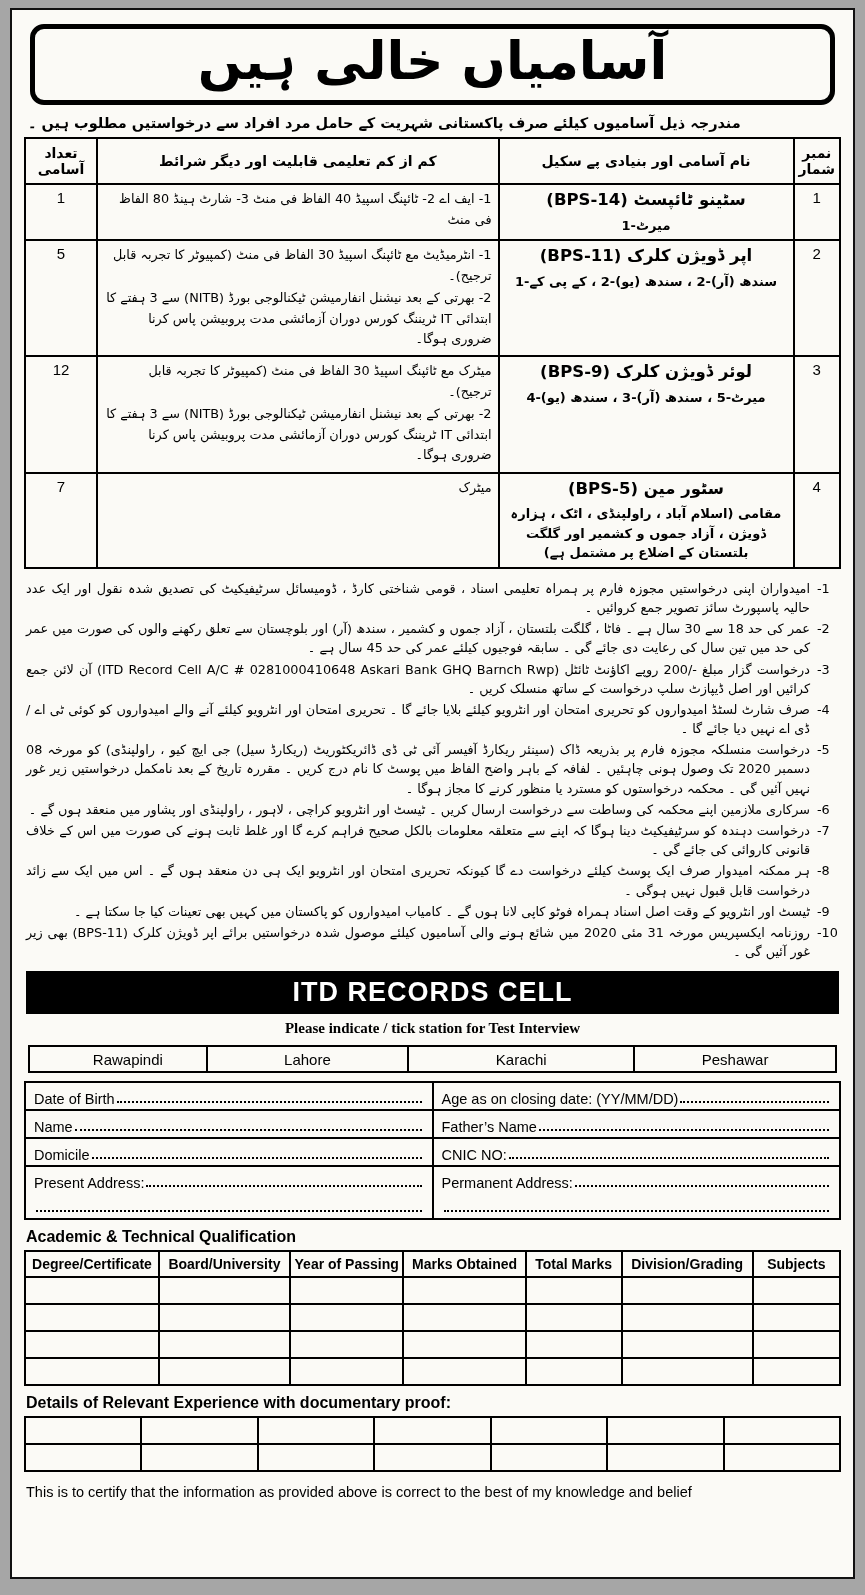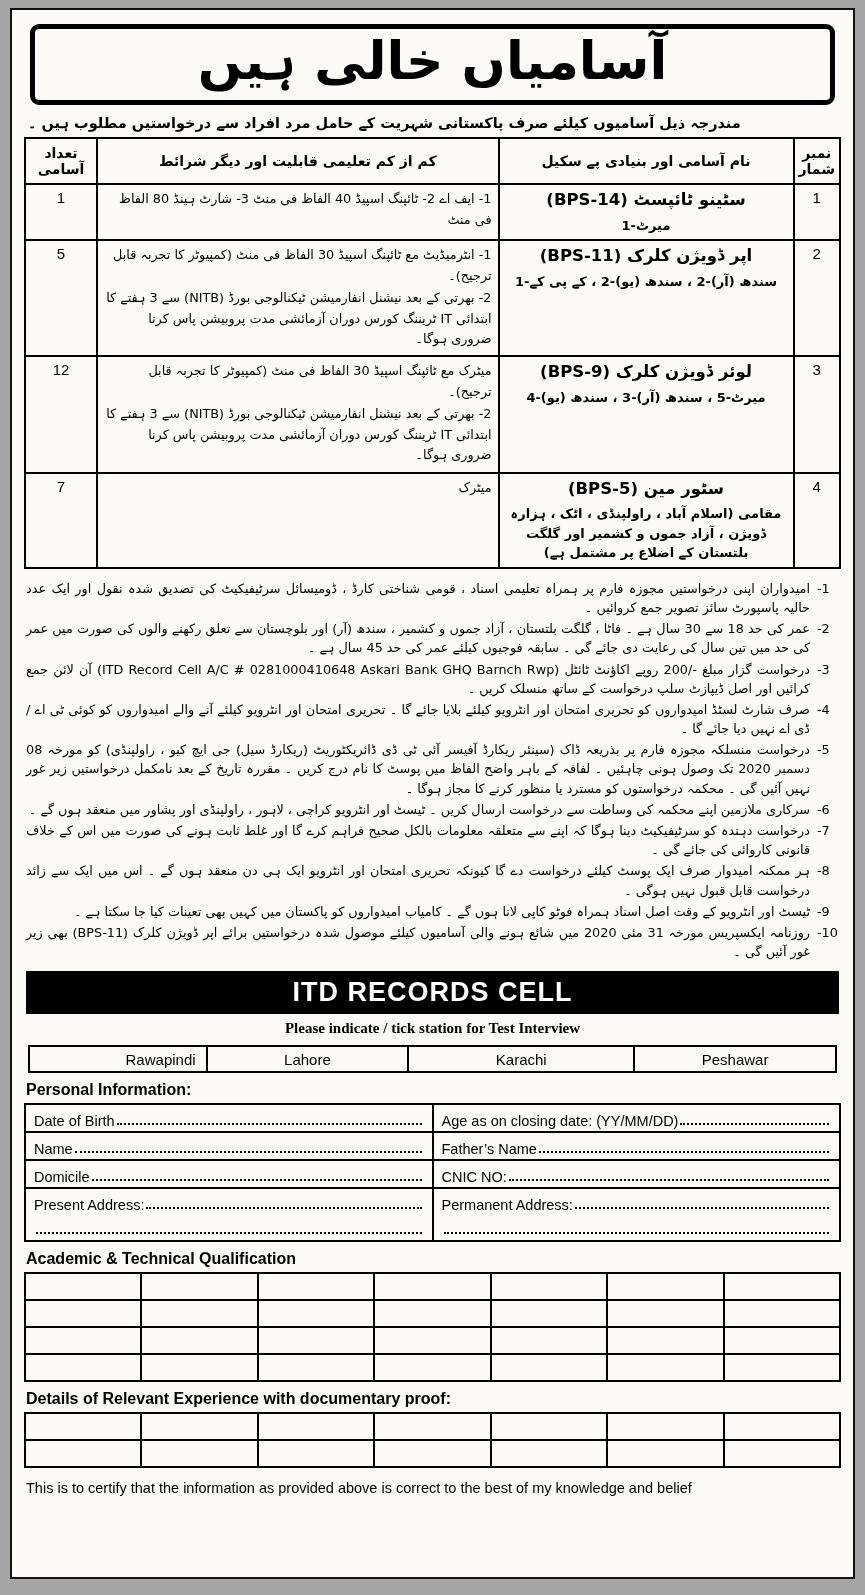--- a/index.html
+++ b/index.html
@@ -19,21 +19,21 @@
   .sheet {
     background:#fbfaf6;
     border:2px solid #111;
     width:100%; height:100%;
     padding:8px 12px 6px 12px;
     overflow:hidden;
   }
   
   .title-box {
     border:5px solid #000;
-    border-radius:9px;
+    border-radius:14px;
     margin:6px 6px 10px 6px;
     padding:4px 0 10px 0;
     text-align:center;
   }
   .title-box .urdu-title {
     font-family:"DejaVu Sans", sans-serif;
     font-size:52px;
     font-weight:bold;
     direction:rtl;
     letter-spacing:2px;
@@ -68,21 +68,21 @@
   
   .banner {
     background:#000; color:#ffffff;
     text-align:center; font-weight:bold;
     font-size:27px; letter-spacing:1px;
     padding:6px 0; margin:6px 2px 6px 2px;
   }
   .tick-line { text-align:center; font-weight:bold; font-size:15px; margin:4px 0 8px 0;font-family:Liberation Serif, serif; }
   .stations { width:99%; margin:0 auto 8px auto; border-collapse:collapse; }
   .stations td { border:2px solid #000; height:26px; font-size:15px; padding:2px 10px; text-align:center; }
-  .stations td.st-left { text-align:right; padding-left:30px;border-radius:8px; }
+  .stations td.st-left { text-align:center; padding-left:30px;border-radius:8px; }
   .section-h { font-weight:bold; font-size:16px; margin:8px 2px 4px 2px; }
   .ptable { width:100%; border-collapse:collapse; margin-bottom:2px; }
   .ptable td { border:2px solid #000; padding:1px 8px 2px 8px; font-size:14.5px; vertical-align:top; width:50%; }
   .fline { display:flex; align-items:flex-end; min-height:23px; }
   .fl-label { white-space:nowrap; }
   .leader { flex:1; border-bottom:2px dotted #000; margin:0 2px 4px 2px; min-width:16px; }
   .full-leader { border-bottom:2px dotted #000; height:21px; margin:0 2px 4px 2px; }
   .gridtable { width:100%; border-collapse:collapse; margin-bottom:4px; }
   .gridtable th { border:2px solid #000; font-size:14px; font-weight:bold; padding:4px 2px; text-align:center; }
   .gridtable td { border:2px solid #000; height:27px; }
@@ -213,21 +213,20 @@
       <tbody>
           <tr>
         <td class="st-left" style="width:22%">Rawapindi</td>
         <td style="width:25%">Lahore</td>
         <td style="width:28%">Karachi</td>
         <td style="width:25%">Peshawar</td>
       </tr>
     </tbody>
       </table>
 
-    <div class="section-h">Personal Information:</div>
 
     <table class="ptable">
       <tbody>
           <tr>
         <td>
           <div class="fline">
                 <span class="fl-label">Date of Birth</span>
                 <span class="leader"></span>
               </div>
         </td>
@@ -282,20 +281,29 @@
           <div class="full-leader"></div>
         </td>
       </tr>
     </tbody>
       </table>
 
     <div class="section-h">Academic &amp; Technical Qualification</div>
 
     <table class="gridtable">
       <tbody>
+          <tr>
+        <th style="width:14%">Degree/Certificate</th>
+        <th style="width:15%">Board/University</th>
+        <th style="width:13%">Year of Passing</th>
+        <th style="width:14%">Marks Obtained</th>
+        <th style="width:11%">Total Marks</th>
+        <th style="width:15%">Division/Grading</th>
+        <th style="width:10%">Subjects</th>
+      </tr>
       <tr>
             <td></td>
             <td></td>
             <td></td>
             <td></td>
             <td></td>
             <td></td>
             <td></td>
           </tr>
       <tr>

